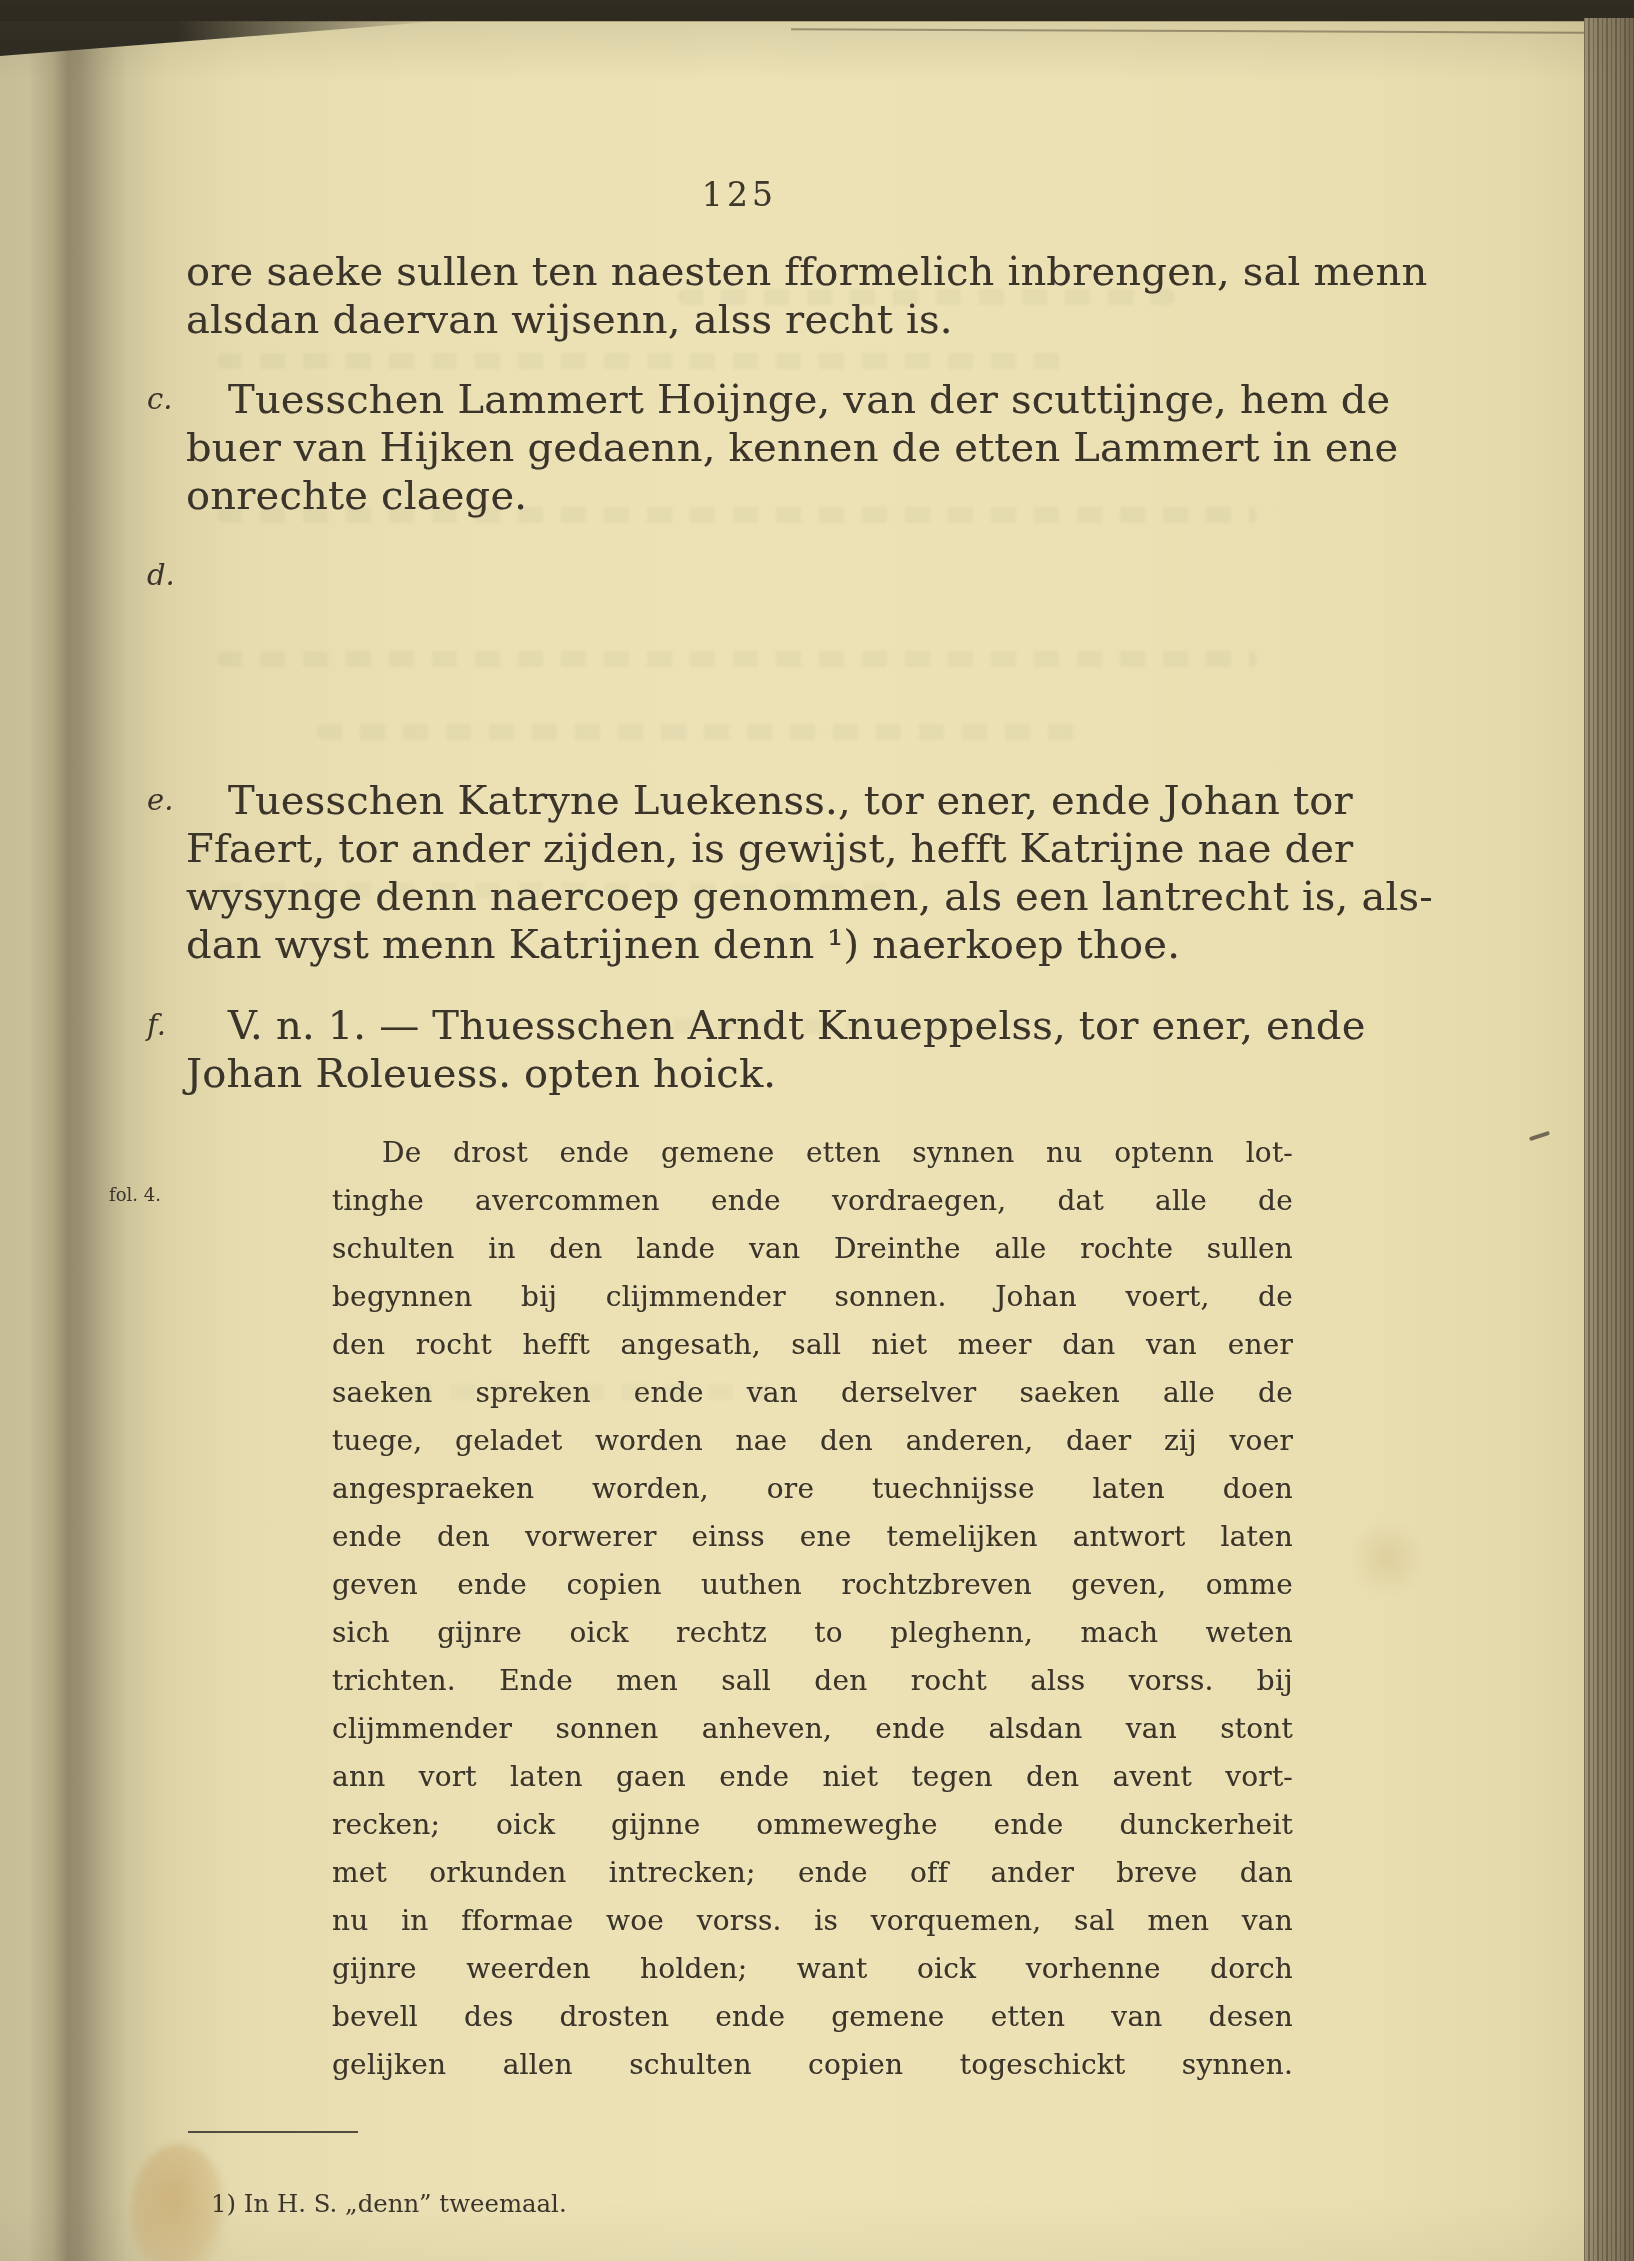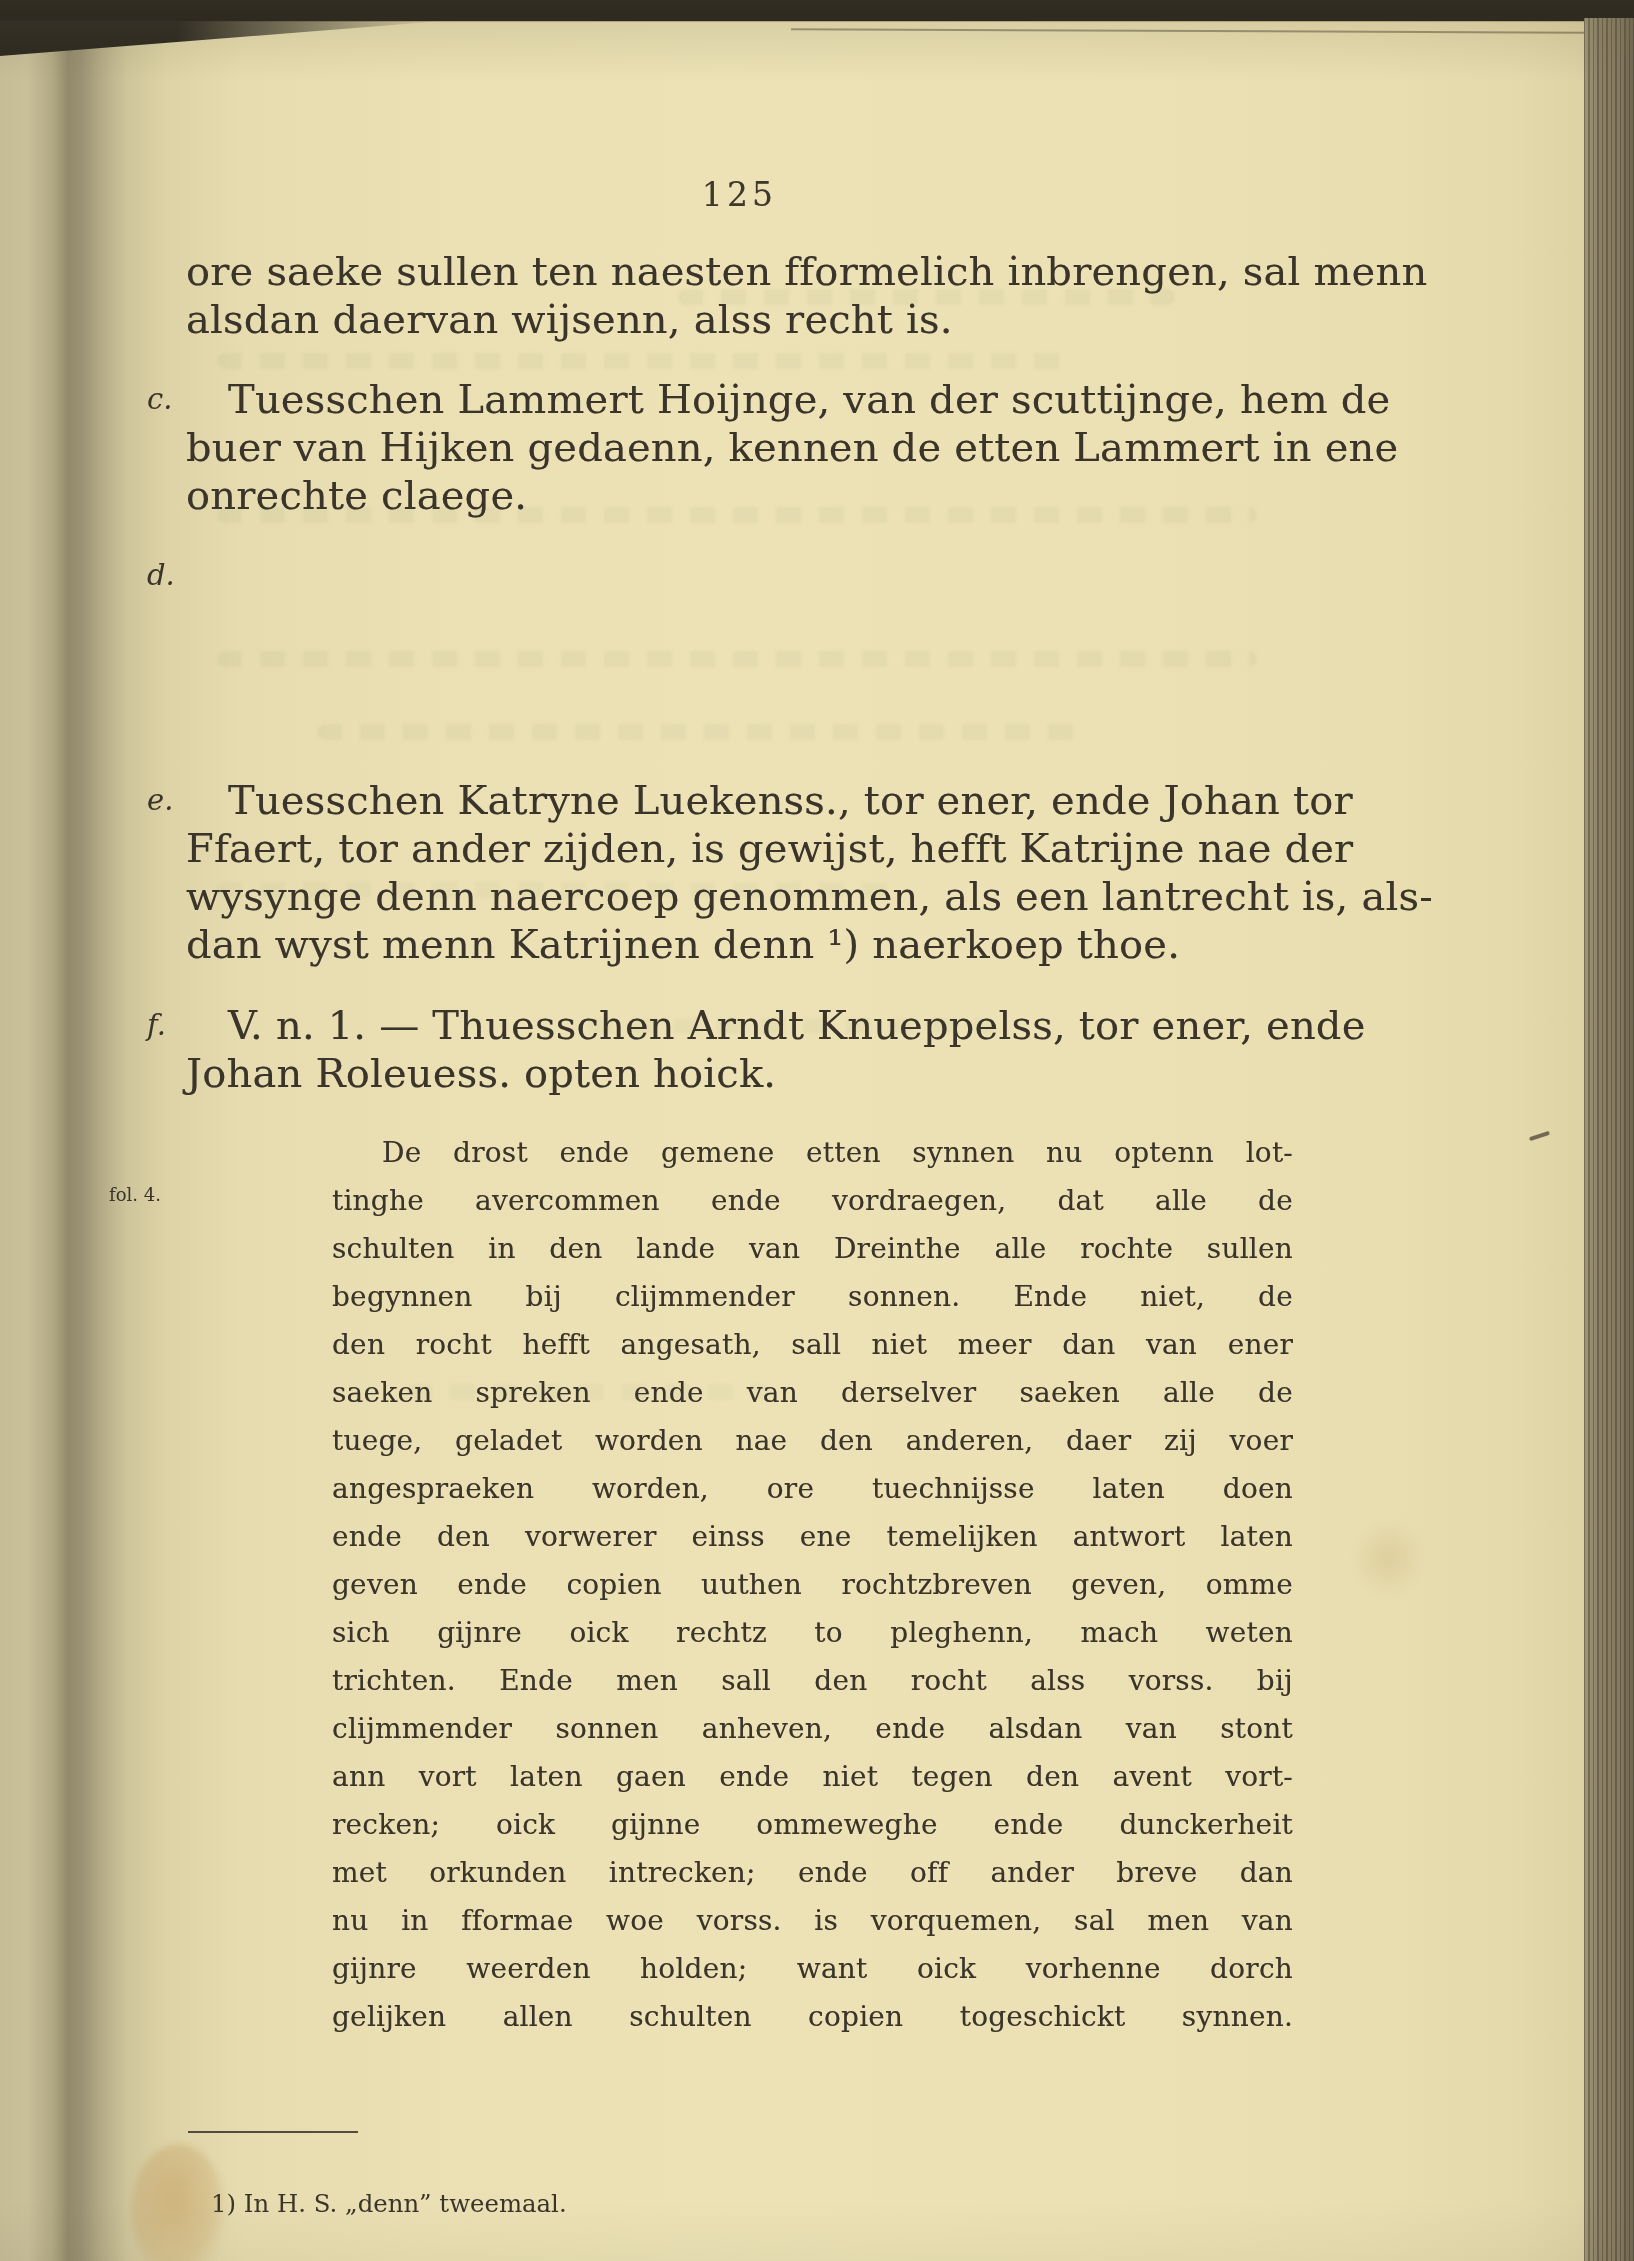--- a/index.html
+++ b/index.html
@@ -116,35 +116,36 @@
     <div class="ln indent">V. n. 1. — Thuesschen Arndt Knueppelss, tor ener, ende</div>
     <div class="ln last">Johan Roleuess. opten hoick.</div>
   </div>
 
   <div class="folnote">fol. 4.</div>
 
   <div class="block ink" style="top:1129px;">
     <div class="ln indent">De drost ende gemene etten synnen nu optenn lot-</div>
     <div class="ln">tinghe avercommen ende vordraegen, dat alle de</div>
     <div class="ln">schulten in den lande van Dreinthe alle rochte sullen</div>
-    <div class="ln">begynnen bij clijmmender sonnen. Ende niet, de</div>
+    <div class="ln">begynnen bij clijmmender sonnen. Johan voert, de</div>
     <div class="ln">den rocht hefft angesath, sall niet meer dan van ener</div>
     <div class="ln">saeken spreken ende van derselver saeken alle de</div>
     <div class="ln">tuege, geladet worden nae den anderen, daer zij voer</div>
     <div class="ln">angespraeken worden, ore tuechnijsse laten doen</div>
     <div class="ln">ende den vorwerer einss ene temelijken antwort laten</div>
     <div class="ln">geven ende copien uuthen rochtzbreven geven, omme</div>
     <div class="ln">sich gijnre oick rechtz to pleghenn, mach weten</div>
     <div class="ln">trichten. Ende men sall den rocht alss vorss. bij</div>
     <div class="ln">clijmmender sonnen anheven, ende alsdan van stont</div>
     <div class="ln">ann vort laten gaen ende niet tegen den avent vort-</div>
     <div class="ln">recken; oick gijnne ommeweghe ende dunckerheit</div>
     <div class="ln">met orkunden intrecken; ende off ander breve dan</div>
     <div class="ln">nu in fformae woe vorss. is vorquemen, sal men van</div>
     <div class="ln">gijnre weerden holden; want oick vorhenne dorch</div>
+    <div class="ln">bevell des drosten ende gemene etten van desen</div>
     <div class="ln">gelijken allen schulten copien togeschickt synnen.</div>
   </div>
 
   <div class="footnote-rule"></div>
   <div class="footnote">1) In H. S. „denn” tweemaal.</div>
 
 </div>
 
 
 </body></html>

